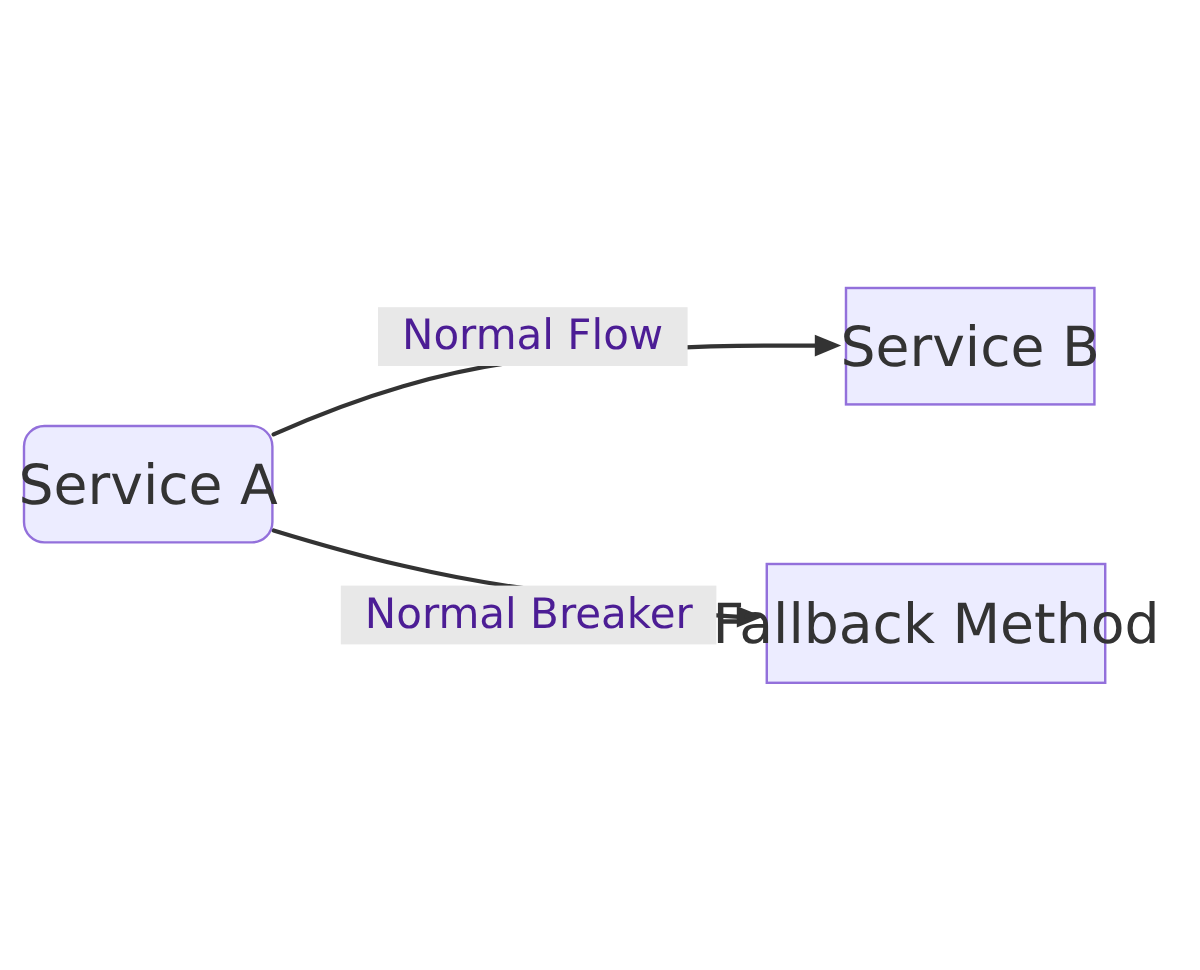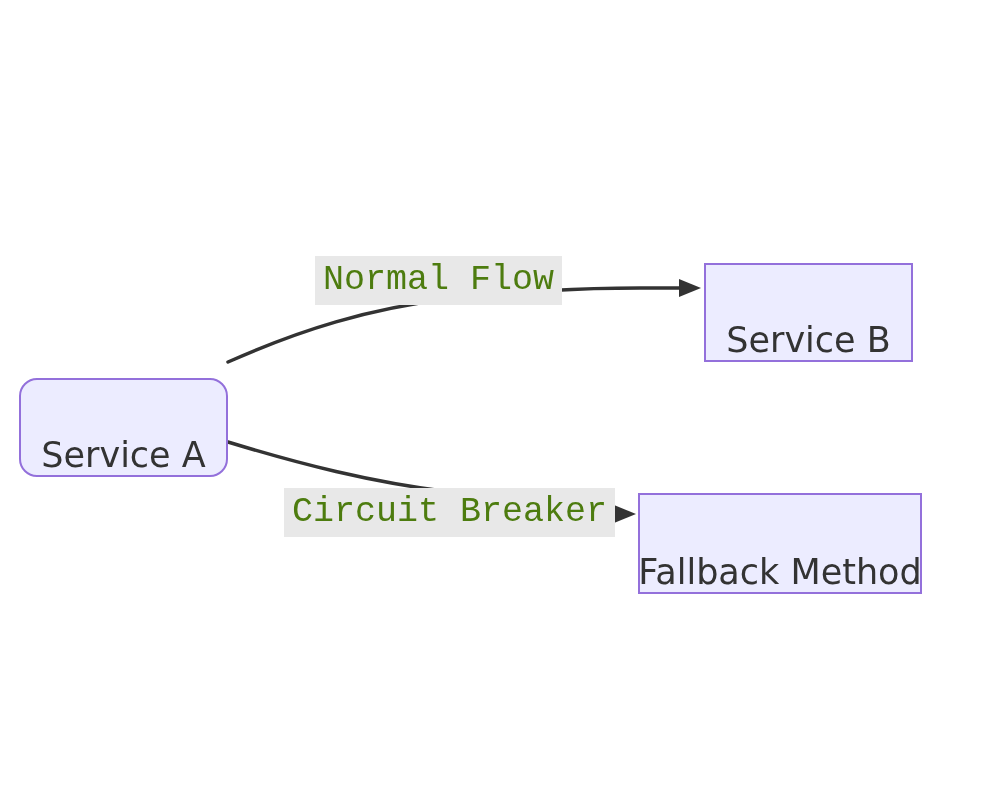--- a/index.html
+++ b/index.html
@@ -33,61 +33,59 @@
     fill: #333333;
     stroke: none;
   }
   .node {
     position: absolute;
     z-index: 3;
     background: #ECECFF;
     border: 2.5px solid #9370DB;
     box-sizing: border-box;
     display: flex;
-    align-items: flex-end;
+    align-items: center;
     justify-content: center;
     color: #333333;
-    font-size: 35px;
+    font-size: 46px;
     white-space: nowrap;
-    margin-top: 24px;
   }
   .node-service-a { left: 19px;  top: 354px; width: 209px; height: 99px; border-radius: 18px; }
   .node-service-b { left: 704px; top: 239px; width: 209px; height: 99px; }
   .node-fallback  { left: 638px; top: 469px; width: 284px; height: 101px; }
   .edge-label {
     position: absolute;
     z-index: 2;
     background: #e8e8e8;
-    color: #4d7c0f;
+    color: #4c1d95;
     font-size: 35px;
     line-height: 1.35;
-    padding: 1px 8px;
+    padding: 1px 20px;
     white-space: nowrap;
-    font-family: Liberation Mono, monospace;
   }
   .edge-label-normal  { left: 315px; top: 256px; }
   .edge-label-circuit { left: 284px; top: 488px; }
 </style>
 </head>
 <body>
 
 <div class="canvas">
 
   <svg class="edges-layer" viewBox="0 0 1000 808" xmlns="http://www.w3.org/2000/svg">
 
     <path class="edge-path" d="M 228 362 C 300 330, 370 308, 450 299 C 530 291, 575 288, 640 288 L 682 288"></path>
     <polygon class="arrowhead" points="701,288 679,279 679,297"></polygon>
 
     <path class="edge-path" d="M 228 442 C 300 464, 370 482, 450 492 C 525 501, 555 511, 600 513 L 616 514"></path>
     <polygon class="arrowhead" points="636,514 614,505 614,523"></polygon>
   </svg>
 
   <div class="edge-label edge-label-normal">Normal Flow</div>
 
-  <div class="edge-label edge-label-circuit">Circuit Breaker</div>
+  <div class="edge-label edge-label-circuit">Normal Breaker</div>
 
   <div class="node node-service-a">
     <span>Service A</span>
   </div>
 
   <div class="node node-service-b">
     <span>Service B</span>
   </div>
 
   <div class="node node-fallback">

